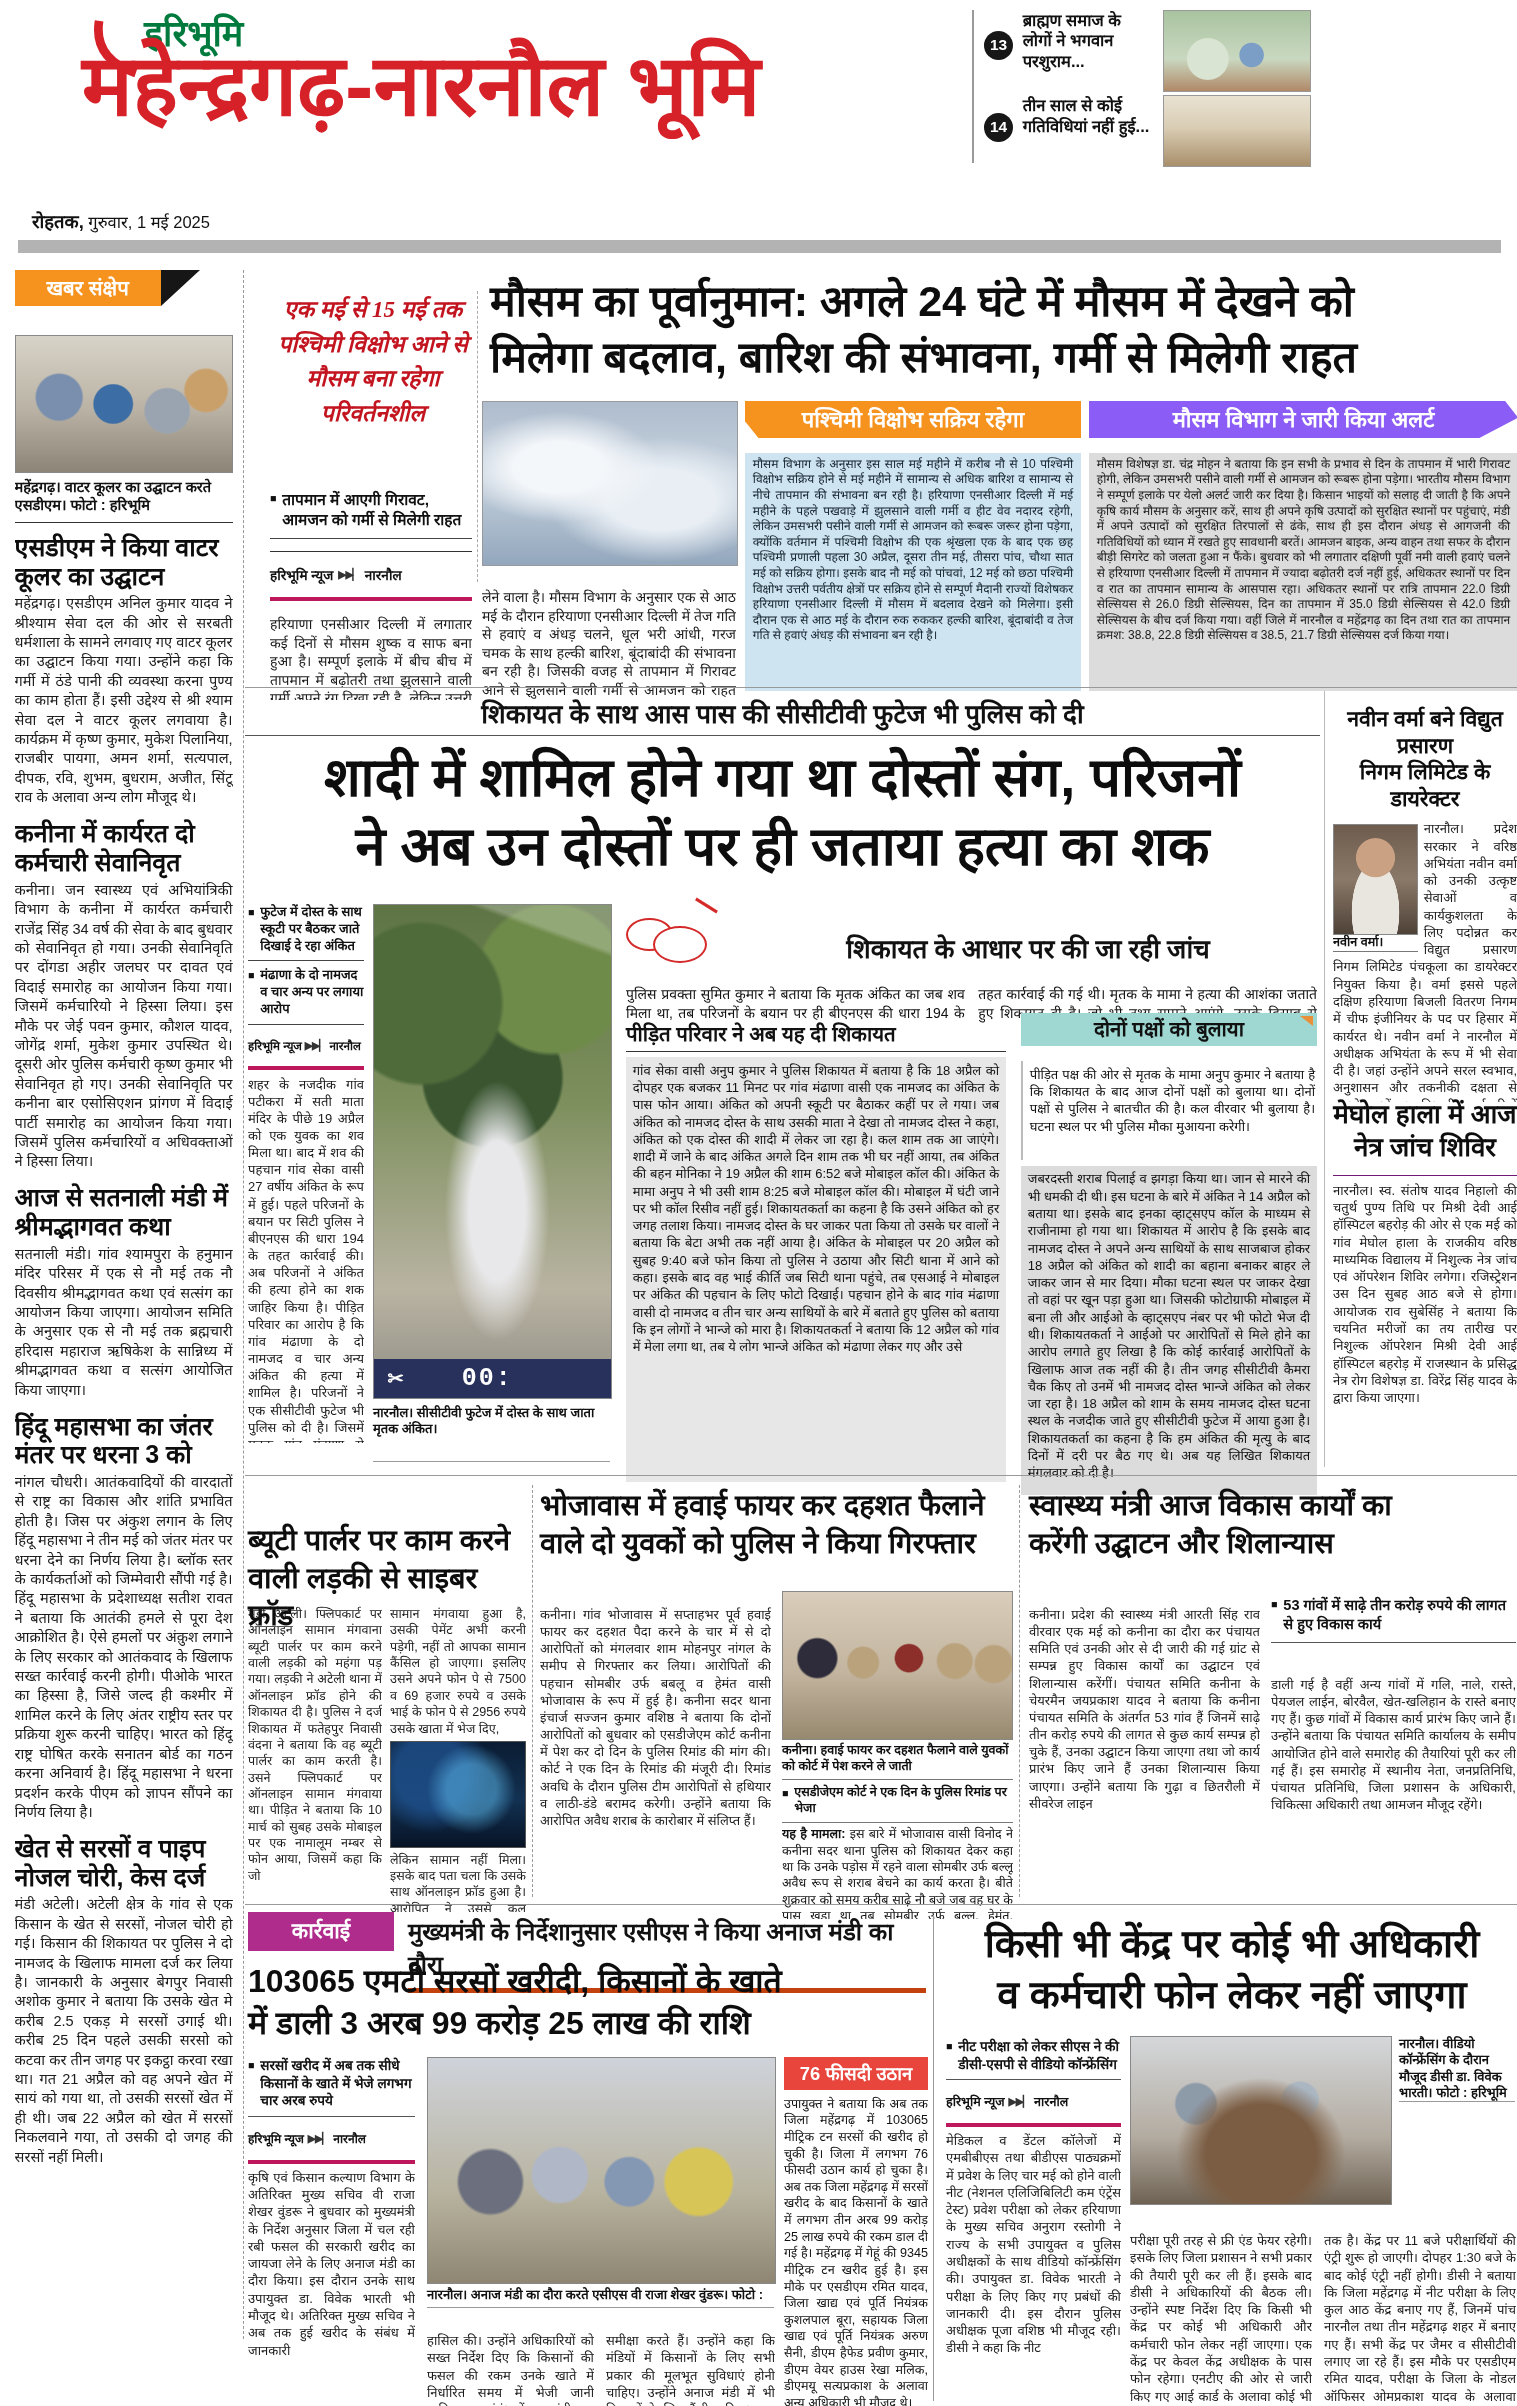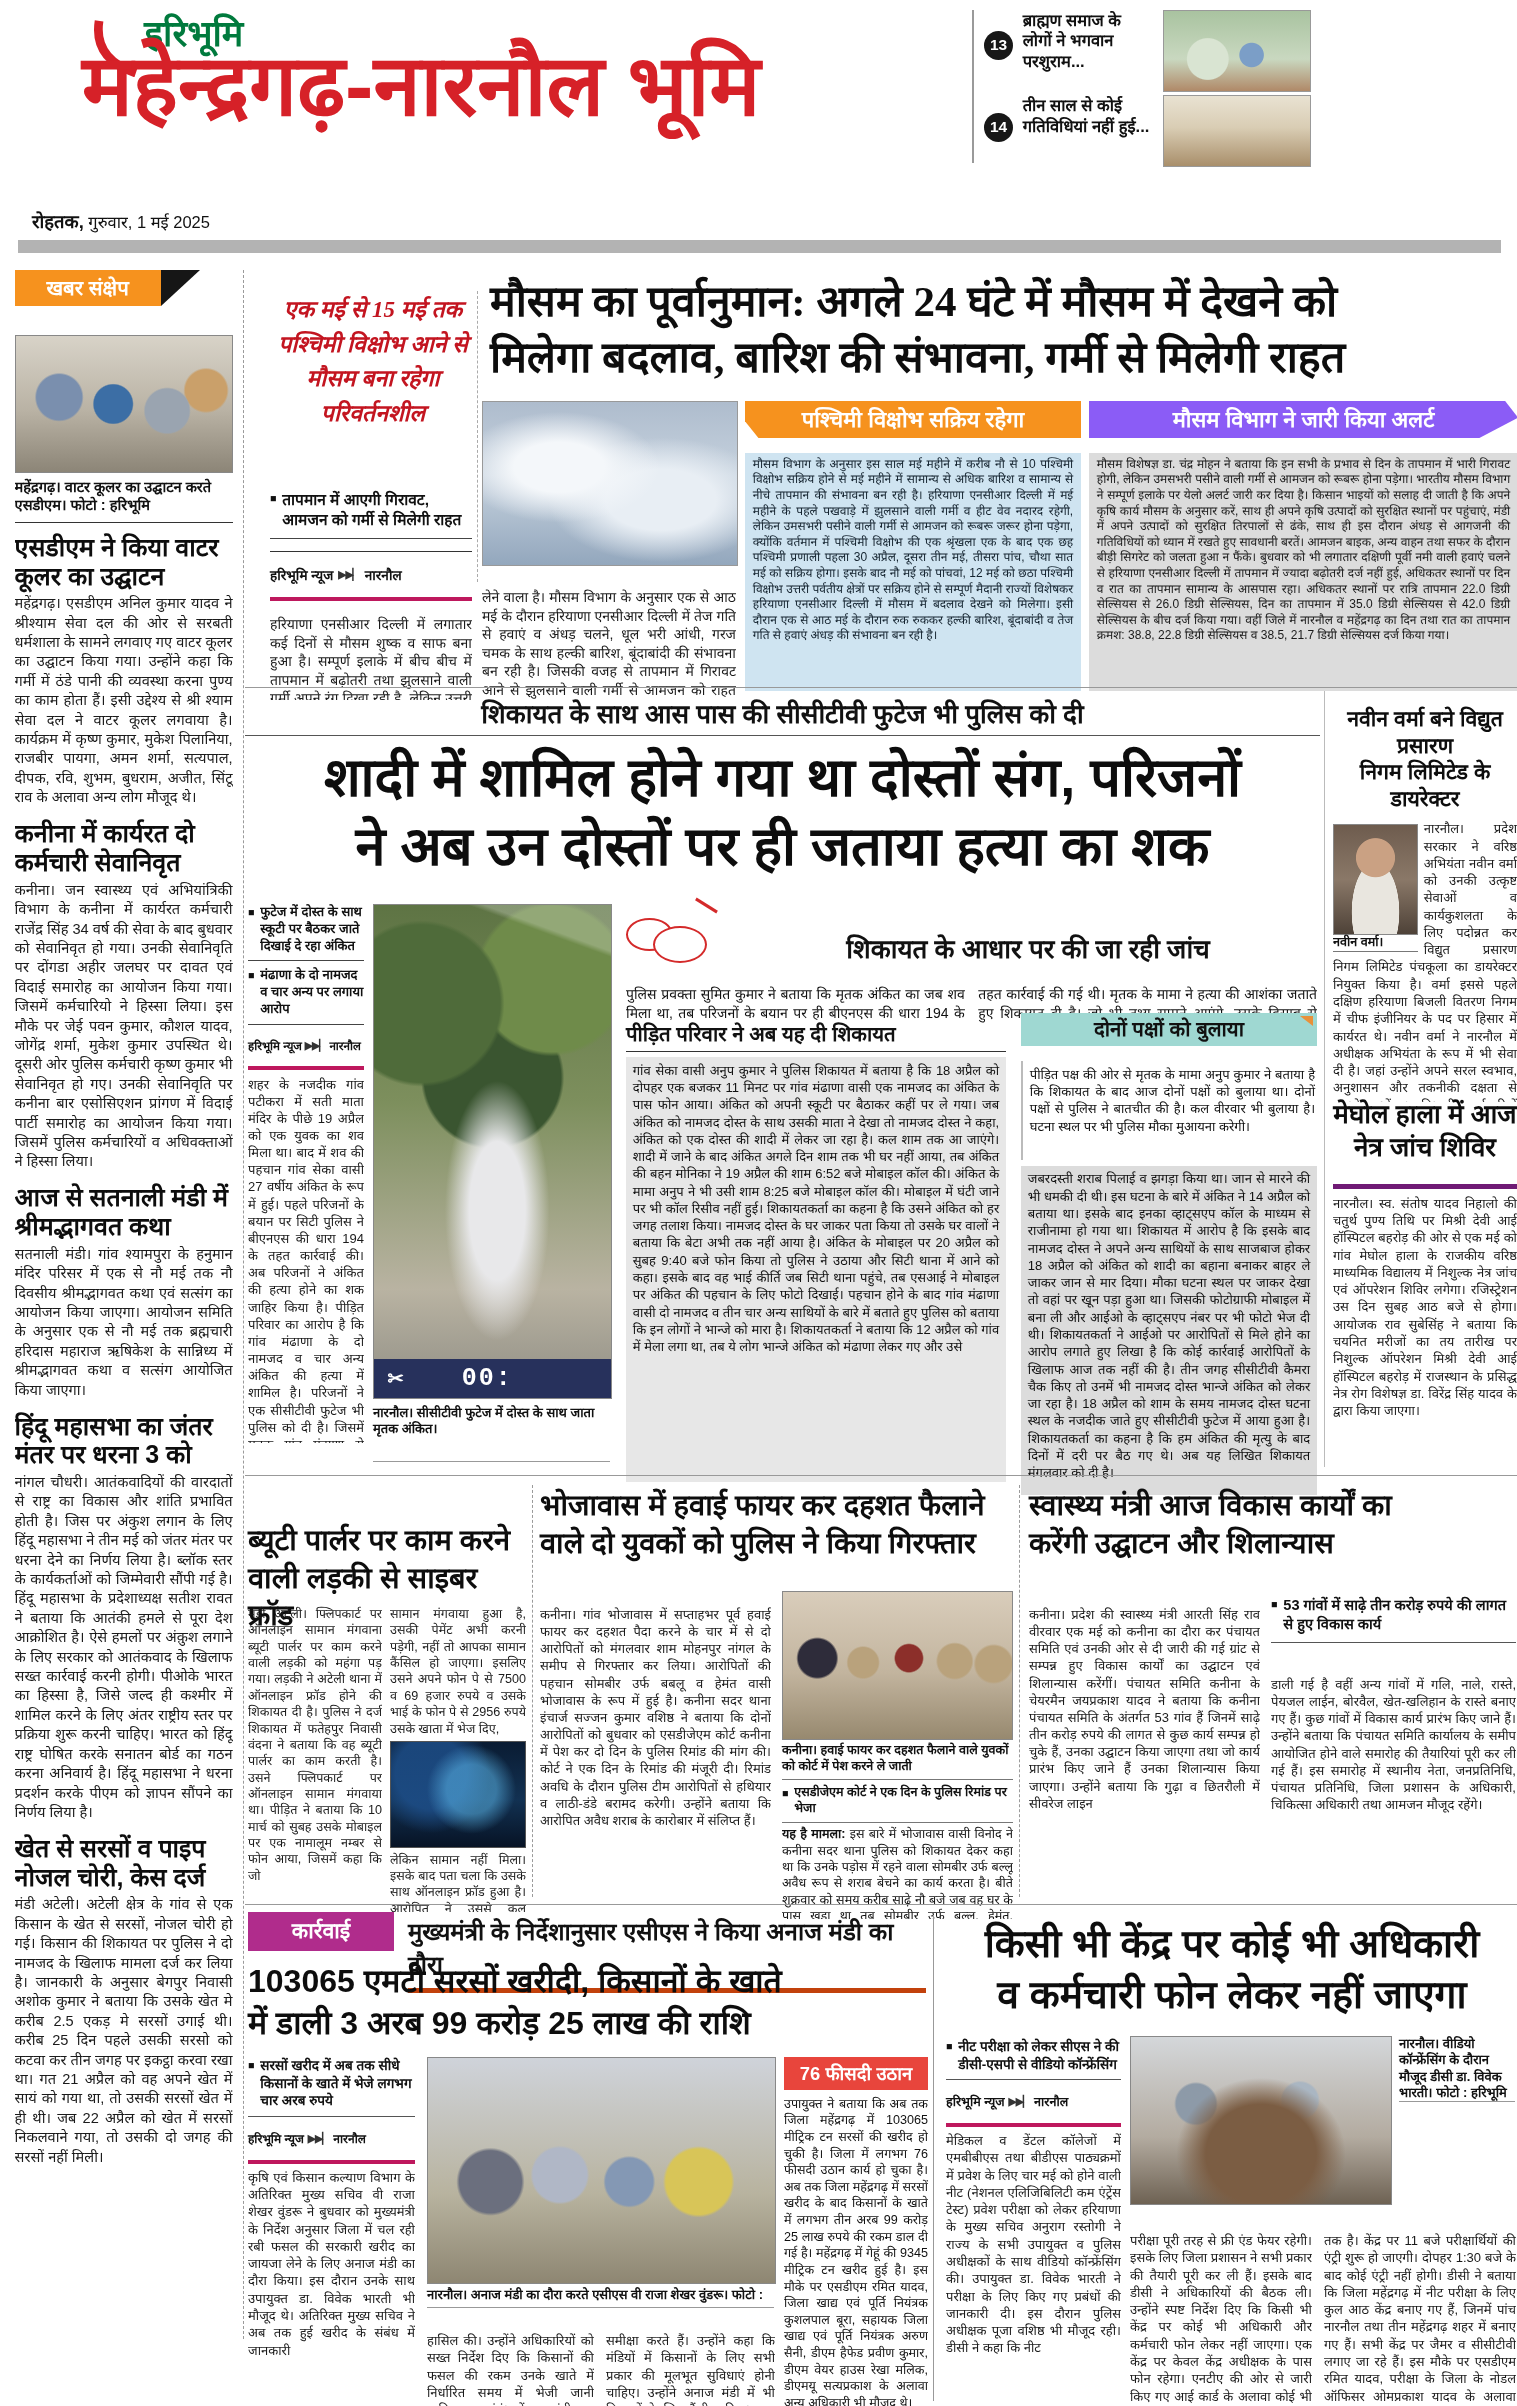--- a/index.html
+++ b/index.html
@@ -128,21 +128,21 @@
       <div class="hl" style="font-size:25px;line-height:1.15;margin:11.6px 0 3.9px;">हिंदू महासभा का जंतर मंतर पर धरना 3 को</div>
       <div class="body-txt" style="font-size:14.6px;">नांगल चौधरी। आतंकवादियों की वारदातों से राष्ट्र का विकास और शांति प्रभावित होती है। जिस पर अंकुश लगान के लिए हिंदू महासभा ने तीन मई को जंतर मंतर पर धरना देने का निर्णय लिया है। ब्लॉक स्तर के कार्यकर्ताओं को जिम्मेवारी सौंपी गई है। हिंदू महासभा के प्रदेशाध्यक्ष सतीश रावत ने बताया कि आतंकी हमले से पूरा देश आक्रोशित है। ऐसे हमलों पर अंक़ुश लगाने के लिए सरकार को आतंकवाद के खिलाफ सख्त कार्रवाई करनी होगी। पीओके भारत का हिस्सा है, जिसे जल्द ही कश्मीर में शामिल करने के लिए अंतर राष्ट्रीय स्तर पर प्रक्रिया शुरू करनी चाहिए। भारत को हिंदू राष्ट्र घोषित करके सनातन बोर्ड का गठन करना अनिवार्य है। हिंदू महासभा ने धरना प्रदर्शन करके पीएम को ज्ञापन सौंपने का निर्णय लिया है।</div>
       <div class="hl" style="font-size:25px;line-height:1.15;margin:11.6px 0 3.9px;">खेत से सरसों व पाइप नोजल चोरी, केस दर्ज</div>
       <div class="body-txt" style="font-size:14.6px;">मंडी अटेली। अटेली क्षेत्र के गांव से एक किसान के खेत से सरसों, नोजल चोरी हो गई। किसान की शिकायत पर पुलिस ने दो नामजद के खिलाफ मामला दर्ज कर लिया है। जानकारी के अनुसार बेगपुर निवासी अशोक कुमार ने बताया कि उसके खेत मे करीब 2.5 एकड़ मे सरसों उगाई थी। करीब 25 दिन पहले उसकी सरसो को कटवा कर तीन जगह पर इकट्ठा करवा रखा था। गत 21 अप्रैल को वह अपने खेत में सायं को गया था, तो उसकी सरसों खेत में ही थी। जब 22 अप्रैल को खेत में सरसों निकलवाने गया, तो उसकी दो जगह की सरसों नहीं मिली।</div>
     </div>
   </div>
 
   <div class="abs ctr" style="left:270px;top:293px;width:206px;font-family:'Liberation Serif',serif;font-style:italic;font-weight:bold;
               font-size:23px;line-height:1.5;color:#c31520;">एक मई से 15 मई तक पश्चिमी विक्षोभ आने से मौसम बना रहेगा परिवर्तनशील</div>
   <div class="abs" style="left:477px;top:291px;height:291px;border-left:1px dashed #aaa;"></div>
-  <div class="abs hl" style="left:490px;top:274px;width:1028px;font-size:43px;line-height:1.3;font-family:Liberation Serif, serif;">
+  <div class="abs hl" style="left:490px;top:274px;width:1028px;font-size:43px;line-height:1.3;">
     <div>मौसम का पूर्वानुमान: अगले 24 घंटे में मौसम में देखने को</div>
     <div>मिलेगा बदलाव, बारिश की संभावना, गर्मी से मिलेगी राहत</div>
   </div>
   <div class="abs bullet-row" style="left:270px;top:490px;width:202px;font-size:15.5px;line-height:1.3;border-bottom:1px solid #444;padding-bottom:7.8px;">
     <span class="sq">■</span>
     <span>तापमान में आएगी गिरावट, आमजन को गर्मी से मिलेगी राहत</span>
   </div>
   <div class="abs byline" style="left:270px;top:551px;width:202px;">
     <span>हरिभूमि न्यूज</span>
     <span class="arrows">▶▶▏</span>
@@ -227,21 +227,21 @@
     </div>
     <div class="body-txt" style="font-size:13px;margin-top:7.8px;">
       <span style="float:left;width:85px;margin:3.9px 5.8px 1.9px 0;">
         <span class="ph ph-portrait" style="position:static;display:block;width:83px;height:109px;border:1px solid #888;"></span>
         <span class="cap" style="font-size:12.6px;border-bottom:1px solid #777;display:block;">नवीन वर्मा।</span>
       </span>
       <span>नारनौल। प्रदेश सरकार ने वरिष्ठ अभियंता नवीन वर्मा को उनकी उत्कृष्ट सेवाओं व कार्यकुशलता के लिए पदोन्नत कर विद्युत प्रसारण निगम लिमिटेड पंचकूला का डायरेक्टर नियुक्त किया है। वर्मा इससे पहले दक्षिण हरियाणा बिजली वितरण निगम में चीफ इंजीनियर के पद पर हिसार में कार्यरत थे। नवीन वर्मा ने नारनौल में अधीक्षक अभियंता के रूप में भी सेवा दी है। जहां उन्होंने अपने सरल स्वभाव, अनुशासन और तकनीकी दक्षता से उपभोक्ताओं तथा विभागीय कर्मचारियों के बीच विशिष्ट पहचान बनाई। उन्होंने एसडीओ के रूप में एक मध्यमवर्गीय परिवार से अपनी सेवाओं की शुरूआत की थी और मेहनत, समर्पण के बल पर यह मुकाम हासिल किया। सरकार ने उनके सेवा भाव व उत्कृष्ट कार्यों को देखते हुए पदोन्नति दी है।</span>
     </div>
   </div>
   <div class="abs" style="left:1333px;top:1098px;width:184px;">
-    <div class="hl ctr" style="font-size:26px;line-height:1.25;border-bottom:5px solid #701a75;padding-bottom:21px;">
+    <div class="hl ctr" style="font-size:26px;line-height:1.25;border-bottom:1px solid #701a75;padding-bottom:12px;">
       <div>मेघोल हाला में आज</div>
       <div>नेत्र जांच शिविर</div>
     </div>
     <div class="clip body-txt" style="height:291px;font-size:13px;margin-top:5.8px;">नारनौल। स्व. संतोष यादव निहालो की चतुर्थ पुण्य तिथि पर मिश्री देवी आई हॉस्पिटल बहरोड़ की ओर से एक मई को गांव मेघोल हाला के राजकीय वरिष्ठ माध्यमिक विद्यालय में निशुल्क नेत्र जांच एवं ऑपरेशन शिविर लगेगा। रजिस्ट्रेशन उस दिन सुबह आठ बजे से होगा। आयोजक राव सुबेसिंह ने बताया कि चयनित मरीजों का तय तारीख पर निशुल्क ऑपरेशन मिश्री देवी आई हॉस्पिटल बहरोड़ में राजस्थान के प्रसिद्ध नेत्र रोग विशेषज्ञ डा. विरेंद्र सिंह यादव के द्वारा किया जाएगा।</div>
   </div>
 
   <div class="abs rule" style="left:245px;top:1475px;width:1273px;background:#999;"></div>
   <div class="abs vrule" style="left:532px;top:1485px;height:412px;"></div>
   <div class="abs vrule" style="left:1019px;top:1485px;height:412px;"></div>
 

